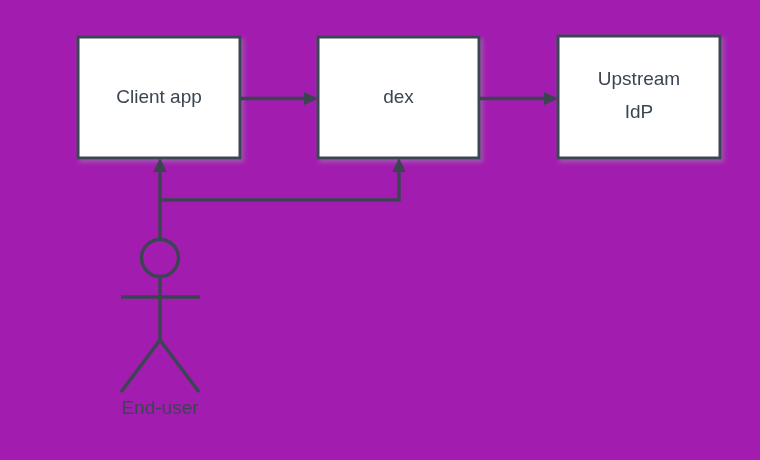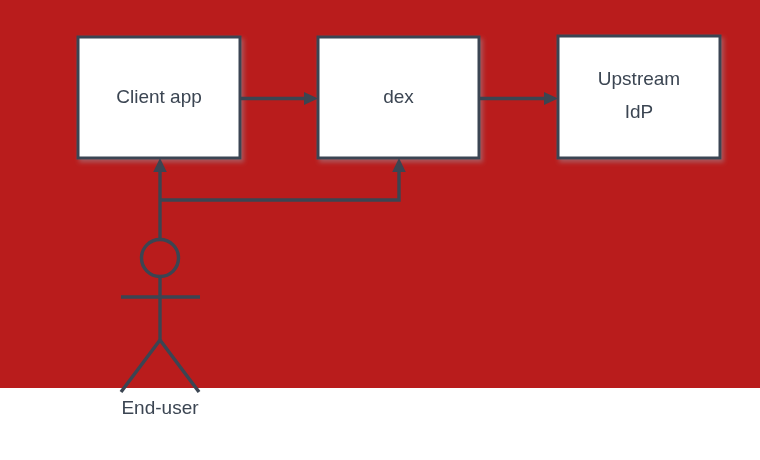--- a/index.html
+++ b/index.html
@@ -9,22 +9,22 @@
   }
   body {
     width: 760px;
     height: 460px;
     overflow: hidden;
     font-family: "Liberation Sans", sans-serif;
   }
   #diagram-canvas {
     position: relative;
     width: 760px;
-    height: 388px;
-    background: #b91c1c;
+    height: 460px;
+    background: #a21caf;
   }
   #diagram-svg {
     position: absolute;
     top: 0;
     left: 0;
     width: 760px;
     height: 460px;
     display: block;
   }
   .node-box {

